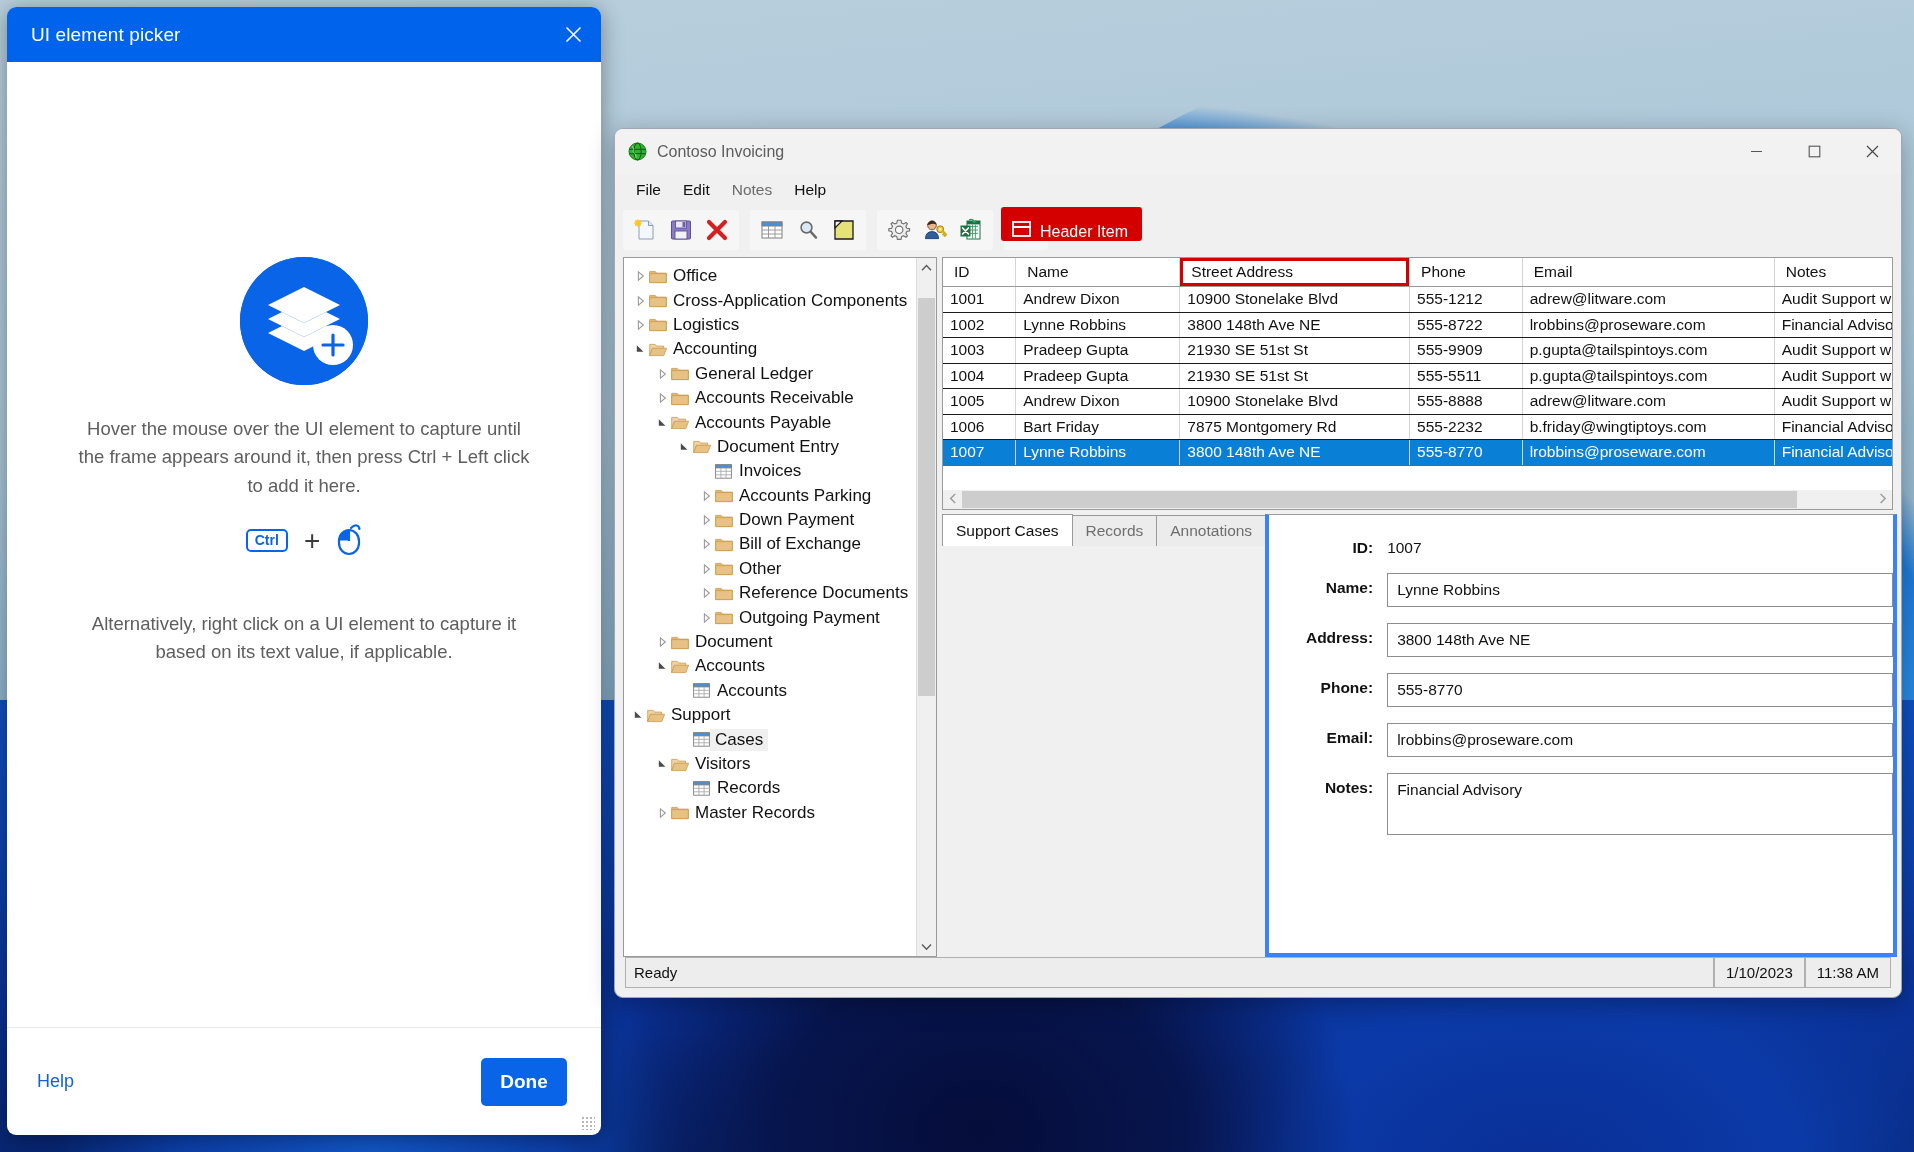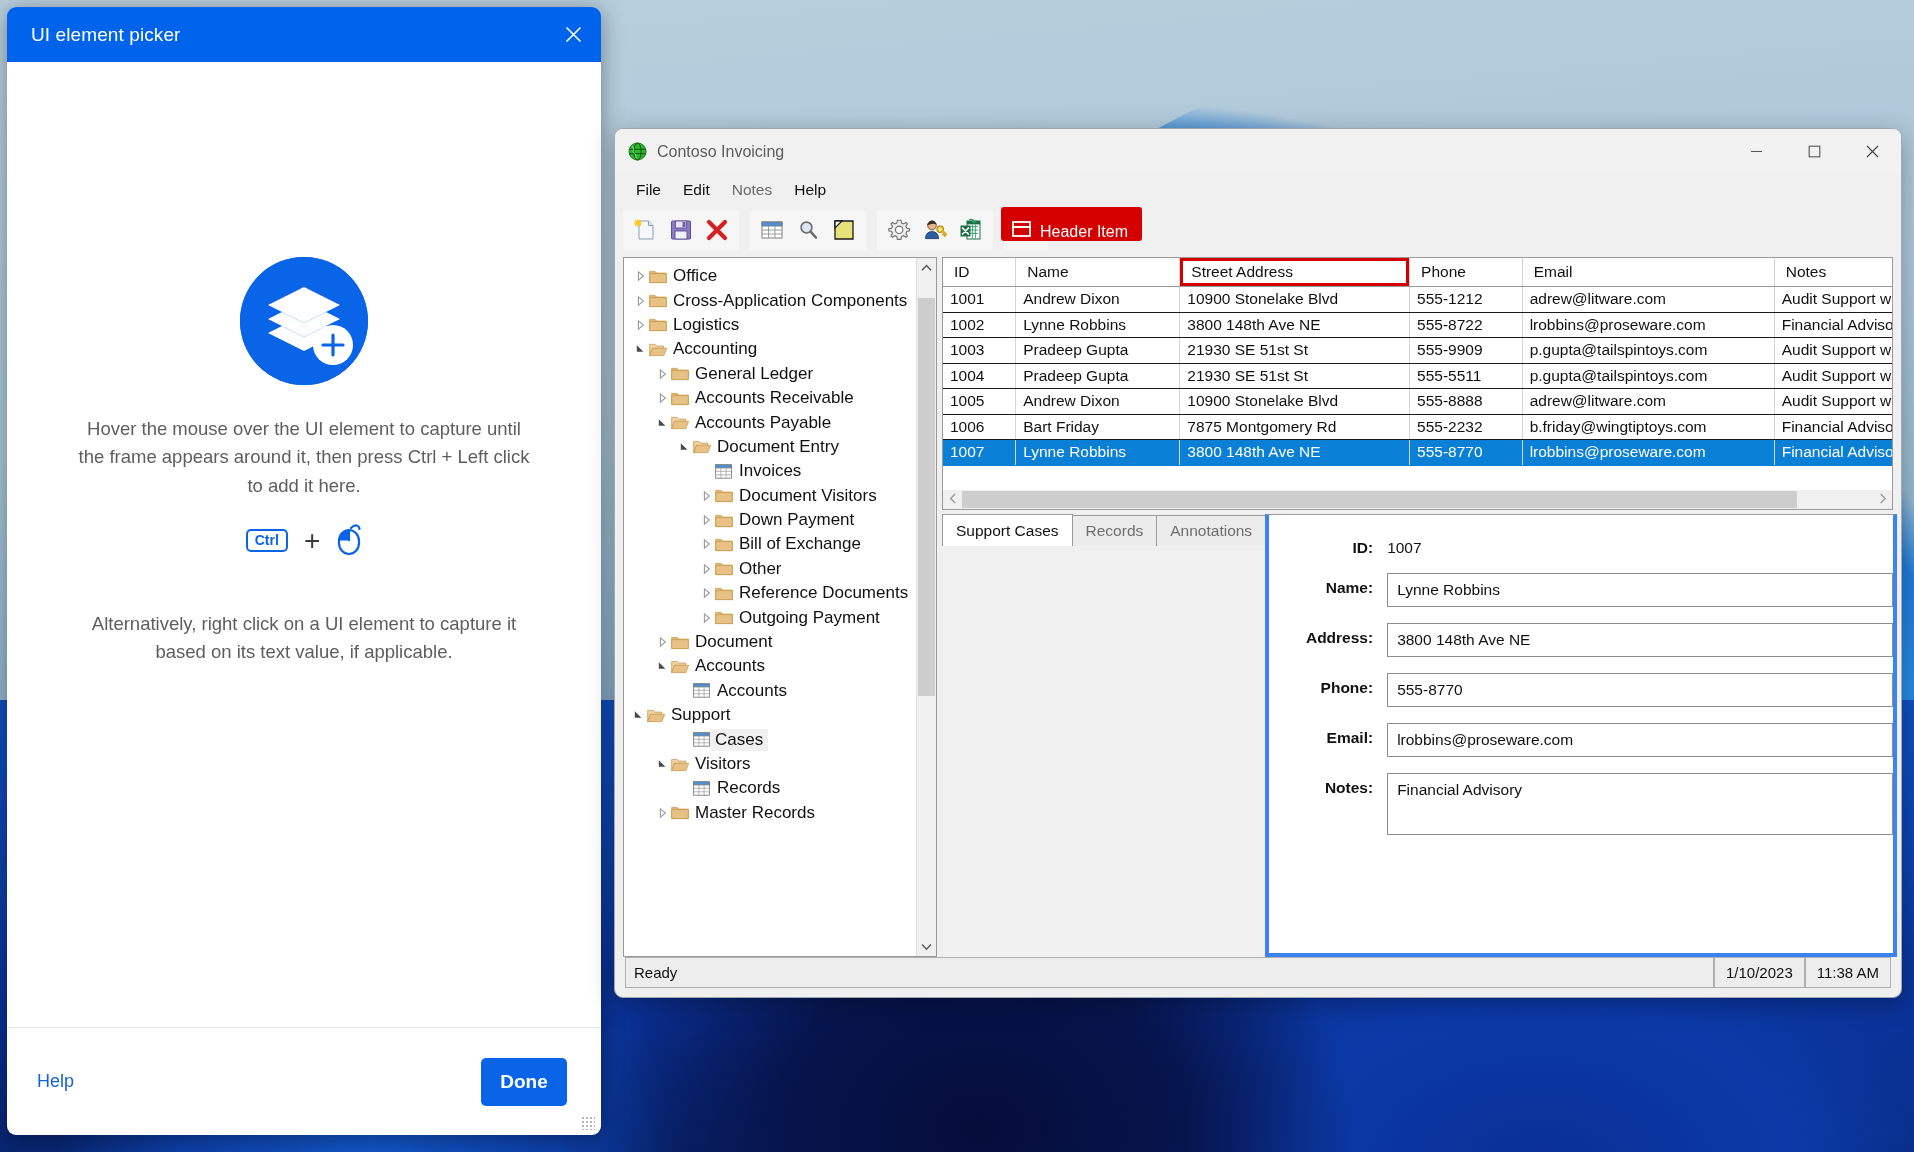--- a/index.html
+++ b/index.html
@@ -634,21 +634,21 @@
               <svg width="8" height="10" viewBox="0 0 8 10">
                 <path d="M1.4 0.8 L6.4 5 L1.4 9.2 Z" fill="none" stroke="#9a9a9a" stroke-width="1.1"></path>
               </svg>
             </span>
             <span class="ticon">
               <svg width="18" height="15" viewBox="0 0 18 15" aria-hidden="true">
                 <path d="M0.7 2.4 H6.2 L7.6 4.1 H17.3 V13.6 H0.7 Z" fill="#e3b877" stroke="#c89a4e" stroke-width="0.8"></path>
                 <path d="M0.7 4.6 H17.3 V13.6 H0.7 Z" fill="#e8c184" stroke="#c89a4e" stroke-width="0.8"></path>
               </svg>
             </span>
-            <span class="tlabel">Document Visitors</span>
+            <span class="tlabel">Accounts Parking</span>
           </div>
           <div class="tnode" style="padding-left: 74px;">
             <span class="tarrow">
               <svg width="8" height="10" viewBox="0 0 8 10">
                 <path d="M1.4 0.8 L6.4 5 L1.4 9.2 Z" fill="none" stroke="#9a9a9a" stroke-width="1.1"></path>
               </svg>
             </span>
             <span class="ticon">
               <svg width="18" height="15" viewBox="0 0 18 15" aria-hidden="true">
                 <path d="M0.7 2.4 H6.2 L7.6 4.1 H17.3 V13.6 H0.7 Z" fill="#e3b877" stroke="#c89a4e" stroke-width="0.8"></path>

